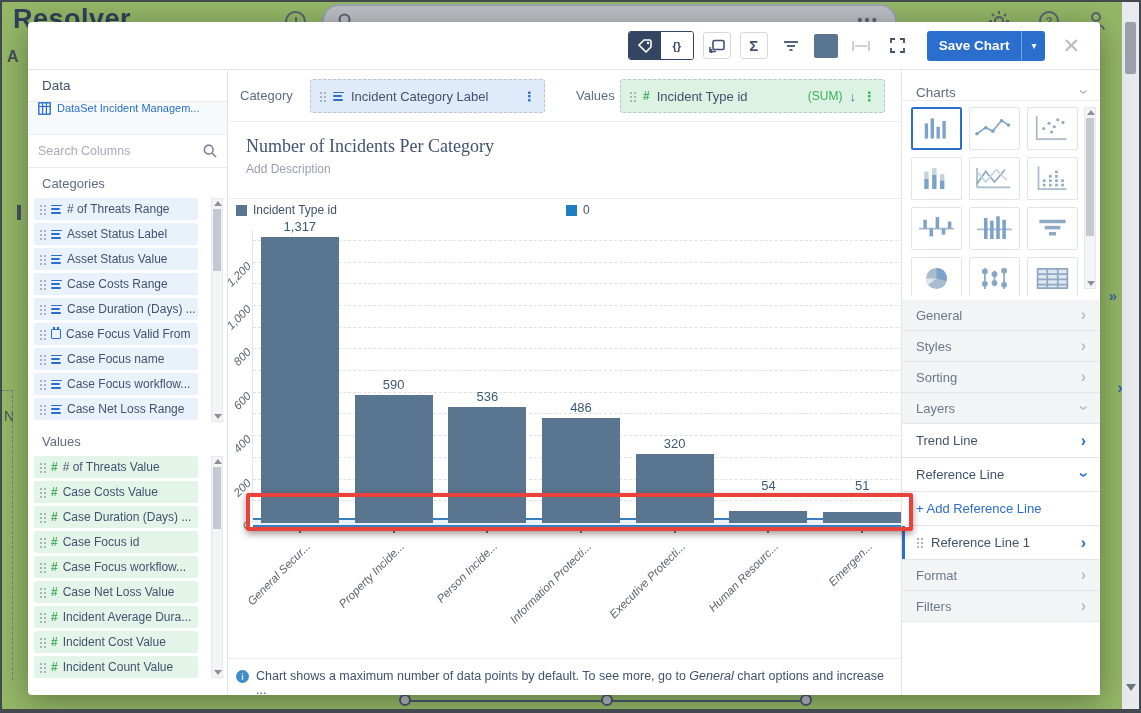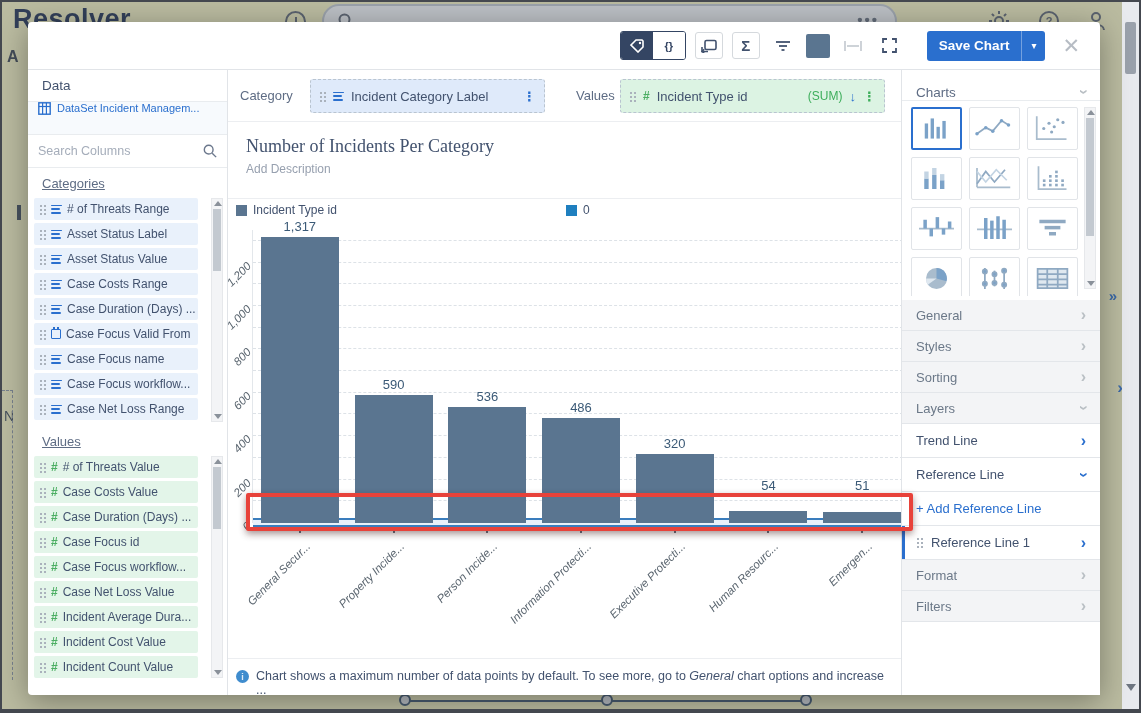--- a/index.html
+++ b/index.html
@@ -1,18 +1,18 @@
 <!DOCTYPE html>
 <html><head>
 <meta charset="utf-8">
 <style>
   * { margin:0; padding:0; box-sizing:border-box; }
   html,body { width:1141px; height:713px; overflow:hidden; }
   body { font-family:"Liberation Sans","DejaVu Sans",sans-serif; background:#fff; position:relative; }
-  .screen { position:absolute; inset:0; overflow:hidden; background:#fef9c3; }
+  .screen { position:absolute; inset:0; overflow:hidden; background:#bef264; }
   .frame { position:absolute; inset:0; border:2px solid #44484f; border-bottom-width:4px; z-index:60; pointer-events:none; }
 
   
   .bg { position:absolute; inset:0; z-index:1; }
   .bg-logo { position:absolute; left:13px; top:4px; font-size:27px; font-weight:bold; color:#1b2b4d; letter-spacing:.5px; }
   .bg-clock { position:absolute; left:285px; top:11px; width:21px; height:21px; border:2px solid #5f6672; border-radius:50%; }
   .bg-clock:before { content:""; position:absolute; left:8px; top:4px; width:2px; height:6px; background:#5f6672; }
   .bg-clock:after { content:""; position:absolute; left:8px; top:9px; width:5px; height:2px; background:#5f6672; }
   .bg-search { position:absolute; left:322px; top:4px; width:575px; height:34px; border:2px solid #c9ced4; border-radius:18px; background:#fff; }
   .bg-search .mag { position:absolute; left:14px; top:7px; }
@@ -37,33 +37,33 @@
 
   
   .mtoolbar { position:absolute; left:0; right:0; top:0; height:48px; border-bottom:1px solid #e1e4e8; display:flex; align-items:center; justify-content:flex-end; padding-right:20px; gap:9px; }
   .tgroup { display:flex; border:1px solid #344563; border-radius:3px; overflow:hidden; }
   .tgroup .seg { width:32px; height:27px; display:flex; align-items:center; justify-content:center; background:#fff; color:#344563; font-size:11px; font-weight:bold; cursor:pointer; }
   .tgroup .seg.active { background:#344563; color:#fff; }
   .tbtn { min-width:28px; height:27px; border:1px solid #d5d9dd; border-radius:3px; background:#fff; display:flex; align-items:center; justify-content:center; color:#42526e; font-size:14px; cursor:pointer; }
   .tbtn.noborder { border-color:transparent; }
   .swatch { width:24px; height:24px; background:#5a7590; border-radius:2px; }
   .resize-ic { color:#c9ced4; }
-  .savebtn { display:flex; align-items:stretch; height:30px; background:#2a6fce; border-radius:3px; color:#fff; overflow:hidden; cursor:pointer; margin-left:14px; }
+  .savebtn { display:flex; align-items:stretch; height:30px; background:#2a6fce; border-radius:3px; color:#fff; overflow:hidden; cursor:pointer; margin-left:6px; }
   .savebtn .txt { padding:0 12px; display:flex; align-items:center; font-size:13.5px; font-weight:bold; }
   .savebtn .caret { width:24px; display:flex; align-items:center; justify-content:center; border-left:1px solid rgba(255,255,255,.35); font-size:10px; }
   .closex { color:#b6bcc4; font-size:21px; margin-left:8px; cursor:pointer; line-height:1; }
 
   
   .dpanel { position:absolute; left:0; top:48px; bottom:0; width:200px; border-right:1px solid #e1e4e8; overflow:hidden; }
   .dpanel-title { height:32px; display:flex; align-items:center; padding:0 14px; font-size:13.5px; color:#42526e; border-bottom:1px solid #e9ecef; }
   .dataset-row { height:33px; display:flex; align-items:flex-start; gap:6px; padding:0 10px; background:#f7fafd; border-bottom:1px solid #e9ecef; color:#2a6fce; font-size:11px; white-space:nowrap; overflow:hidden; cursor:pointer; }
   .search-row { height:33px; display:flex; align-items:center; padding:0 10px; border-bottom:1px solid #e9ecef; }
   .search-row input { flex:1; border:none; outline:none; font-size:12.5px; color:#42526e; font-family:inherit; }
   .search-row input::placeholder { color:#a5adba; }
-  .list-head { height:30px; display:flex; align-items:center; padding:0 14px; font-size:13px; color:#5e6c84;text-decoration:underline; }
+  .list-head { height:30px; display:flex; align-items:center; padding:0 14px; font-size:13px; color:#5e6c84; }
   .pill-list { position:relative; padding-left:6px; }
   .pill { width:164px; height:22px; margin-bottom:3px; border-radius:2px; display:flex; align-items:center; gap:5px; padding:0 5px; font-size:12px; color:#42526e; white-space:nowrap; overflow:hidden; cursor:grab; }
   .pill.cat { background:#e9f1fb; }
   .pill.val { background:#e3f5e9; }
   .dots6 { width:7px; height:11px; flex:none; background-image:radial-gradient(circle, #aab2bc 1.1px, transparent 1.2px); background-size:4px 4px; }
   .lines-ic { width:11px; height:9px; flex:none; display:flex; flex-direction:column; justify-content:space-between; }
   .lines-ic i { height:1.6px; background:#2a6fce; border-radius:1px; }
   .lines-ic i:nth-child(2){ width:80%; } .lines-ic i:nth-child(3){ width:95%; }
   .hash-ic { color:#4cae63; font-weight:bold; font-size:12px; flex:none; }
   .cal-ic { width:10px; height:10px; flex:none; border:1.4px solid #2a6fce; border-radius:1px; position:relative; }

